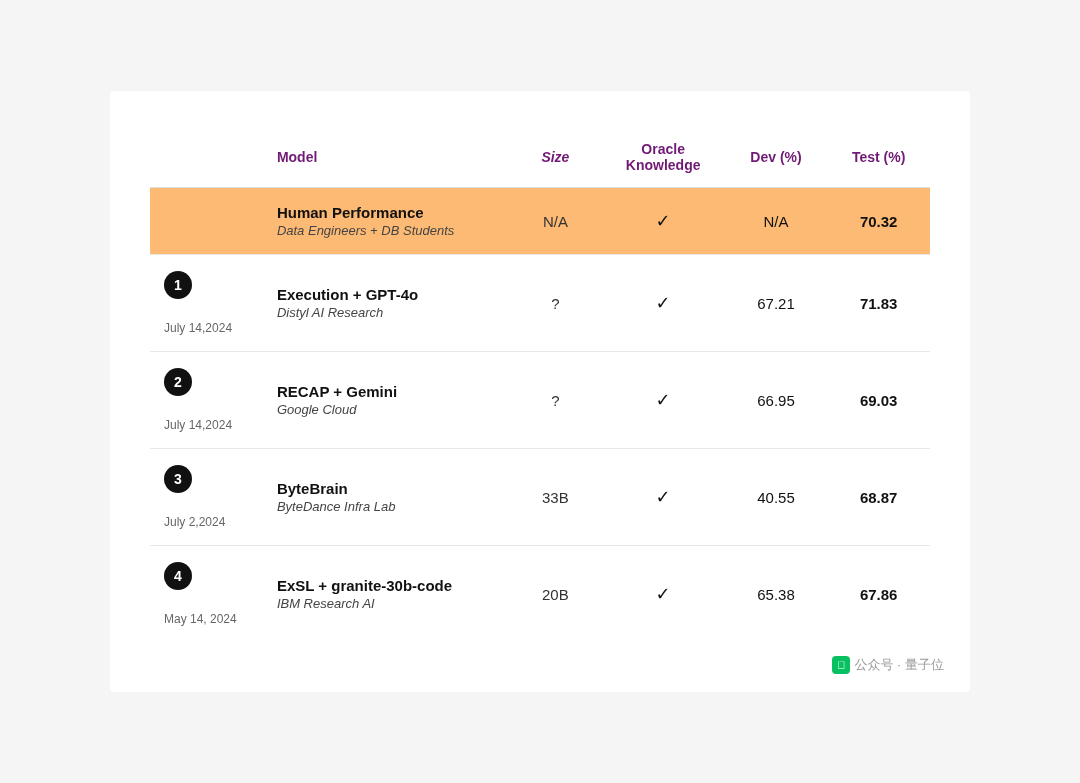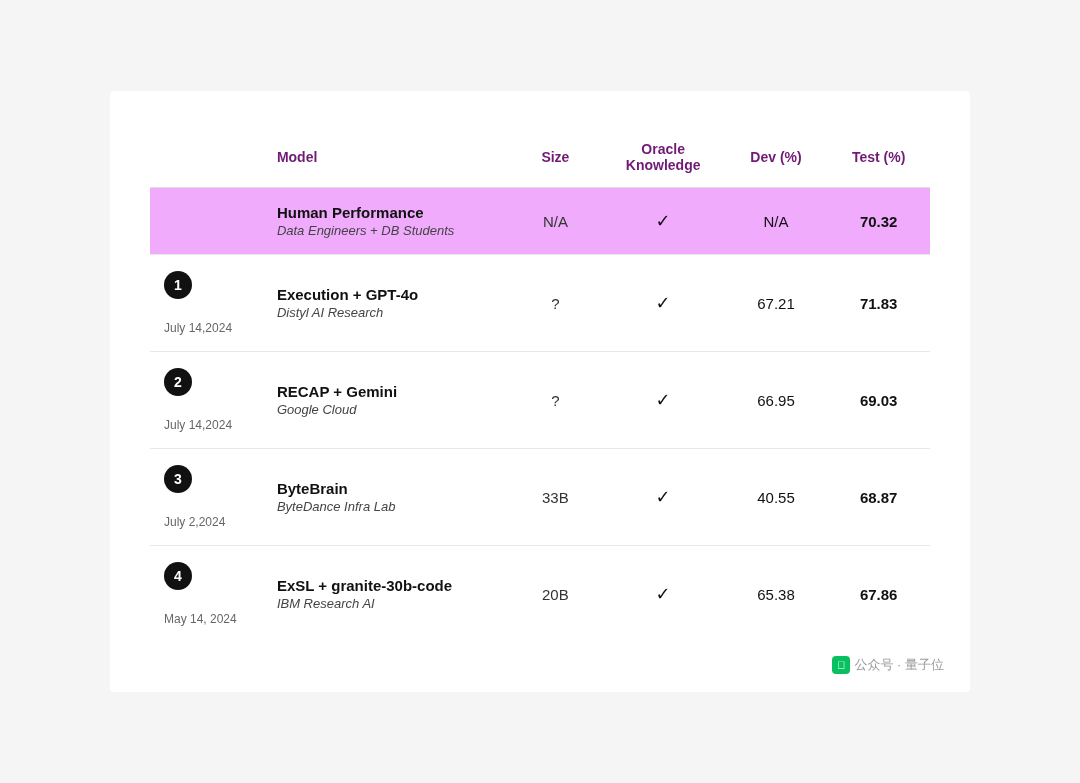--- a/index.html
+++ b/index.html
@@ -54,20 +54,21 @@
       text-align: left;
     }
 
     thead tr th.col-model {
       width: 240px;
     }
 
     thead tr th.col-size {
       width: 90px;
       text-align: center;
+      font-style: italic;
     }
 
     thead tr th.col-oracle {
       width: 120px;
       text-align: center;
     }
 
     thead tr th.col-dev {
       width: 100px;
       text-align: center;
@@ -80,21 +81,21 @@
 
     tbody tr {
       border-bottom: 1px solid #e8e8e8;
     }
 
     tbody tr:last-child {
       border-bottom: none;
     }
 
     tbody tr.highlighted {
-      background-color: #f0abfc;
+      background-color: #fdba74;
     }
 
     td {
       padding: 16px 14px;
       vertical-align: middle;
       font-size: 15px;
       color: #111111;
     }
 
     td.col-rank {

